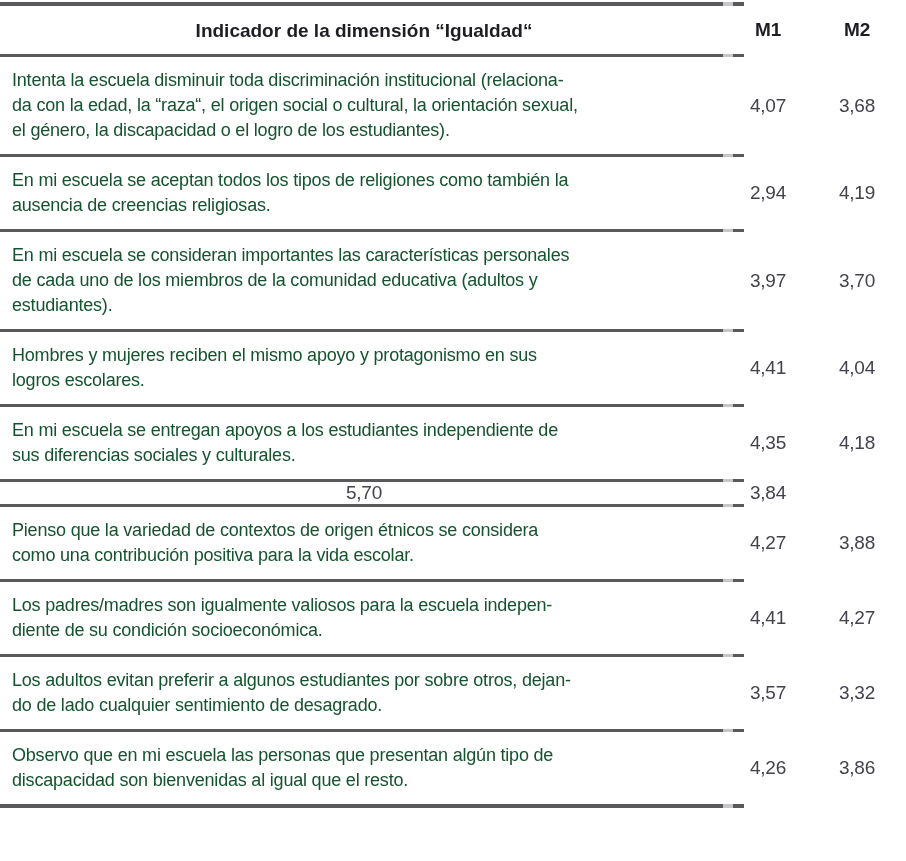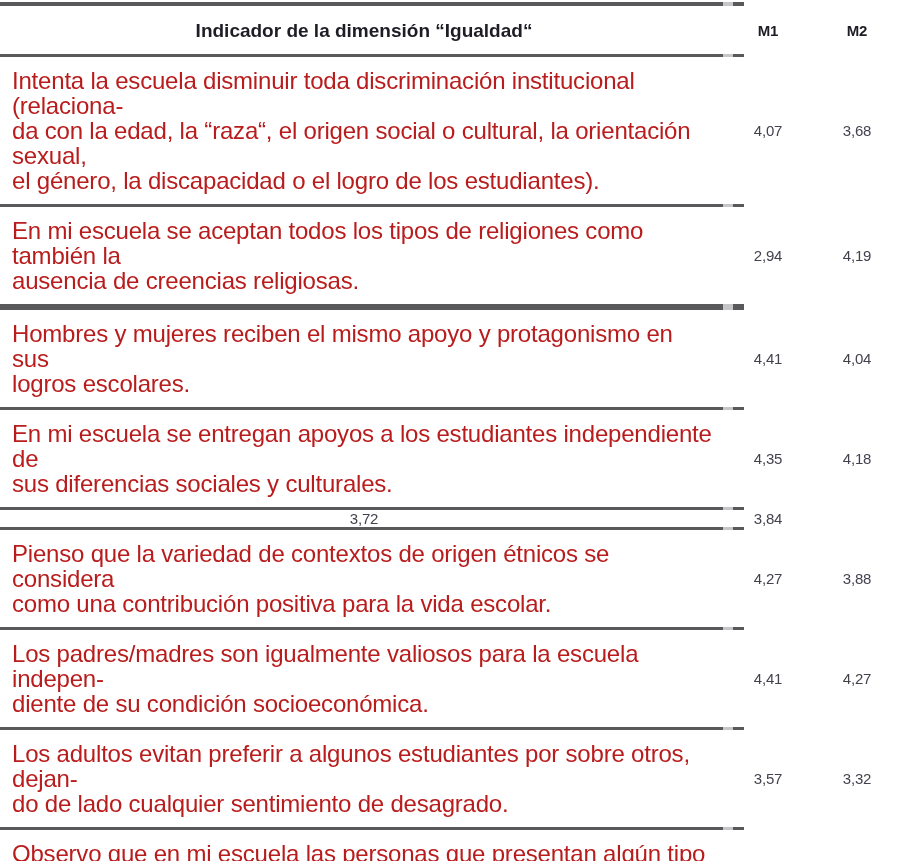--- a/index.html
+++ b/index.html
@@ -28,31 +28,31 @@
       #59595c 813px, #59595c 906px);
   }
   .sep.thick { height: 4px; }
   .row {
     display: grid;
     grid-template-columns: 728px 80px 98px;
   }
   .cell { box-sizing: border-box; }
   .indicator-cell {
     padding: 11px 16px 11px 12px;
-    font-size: 24px;
+    font-size: 18px;
     line-height: 25px;
     letter-spacing: -0.2px;
-    color: #b91c1c;
+    color: #14532d;
     white-space: pre-line;
   }
   .value-cell {
     display: flex;
     align-items: center;
     justify-content: center;
-    font-size: 15px;
+    font-size: 19px;
     color: #42424e;
     letter-spacing: -0.2px;
   }
   .header-row .indicator-cell {
     text-align: center;
     font-weight: bold;
     font-size: 19px;
     color: #1d1d25;
     white-space: normal;
     padding: 12px 10px 11px 10px;
@@ -84,37 +84,44 @@
           <div class="cell value-cell">3,68</div>
         </div>
         <div class="sep"></div>
         <div class="row">
           <div class="cell indicator-cell">En mi escuela se aceptan todos los tipos de religiones como también la
 ausencia de creencias religiosas.</div>
           <div class="cell value-cell">2,94</div>
           <div class="cell value-cell">4,19</div>
         </div>
         <div class="sep"></div>
+        <div class="row">
+          <div class="cell indicator-cell">En mi escuela se consideran importantes las características personales
+de cada uno de los miembros de la comunidad educativa (adultos y
+estudiantes).</div>
+          <div class="cell value-cell">3,97</div>
+          <div class="cell value-cell">3,70</div>
+        </div>
         <div class="sep"></div>
         <div class="row">
           <div class="cell indicator-cell">Hombres y mujeres reciben el mismo apoyo y protagonismo en sus
 logros escolares.</div>
           <div class="cell value-cell">4,41</div>
           <div class="cell value-cell">4,04</div>
         </div>
         <div class="sep"></div>
         <div class="row">
           <div class="cell indicator-cell">En mi escuela se entregan apoyos a los estudiantes independiente de
 sus diferencias sociales y culturales.</div>
           <div class="cell value-cell">4,35</div>
           <div class="cell value-cell">4,18</div>
         </div>
         <div class="sep"></div>
         <div class="row">
-          <div class="cell value-cell">3,72</div>
+          <div class="cell value-cell">5,70</div>
           <div class="cell value-cell">3,84</div>
         </div>
         <div class="sep"></div>
         <div class="row">
           <div class="cell indicator-cell">Pienso que la variedad de contextos de origen étnicos se considera
 como una contribución positiva para la vida escolar.</div>
           <div class="cell value-cell">4,27</div>
           <div class="cell value-cell">3,88</div>
         </div>
         <div class="sep"></div>

